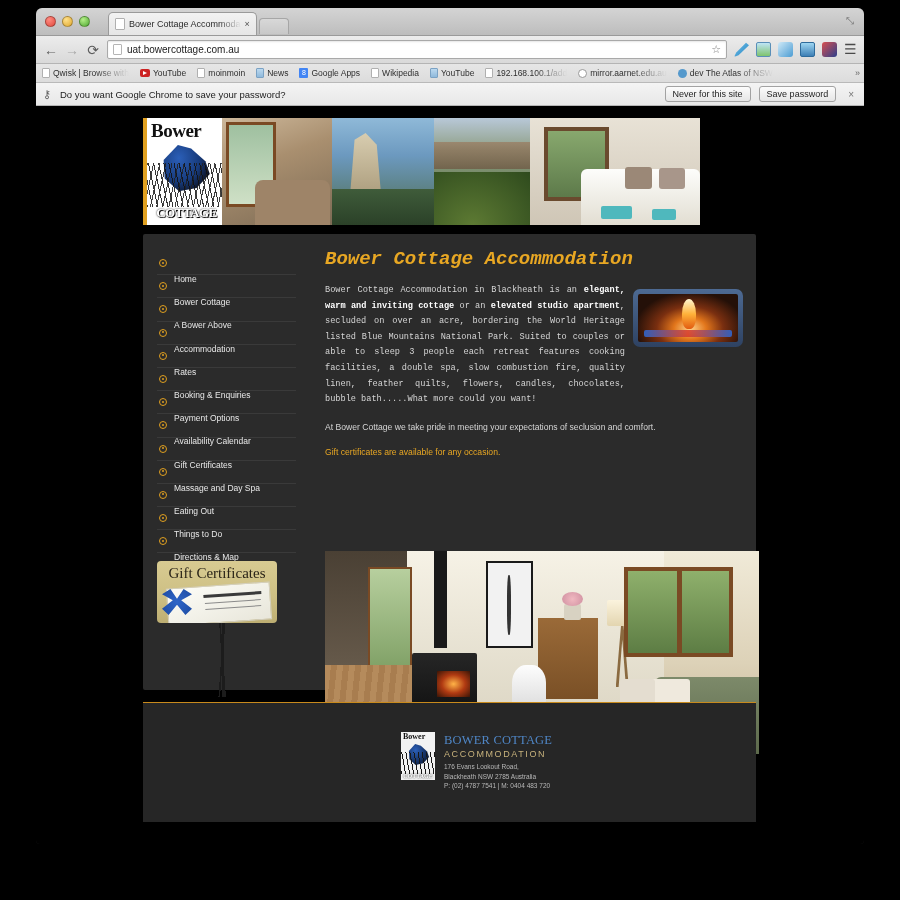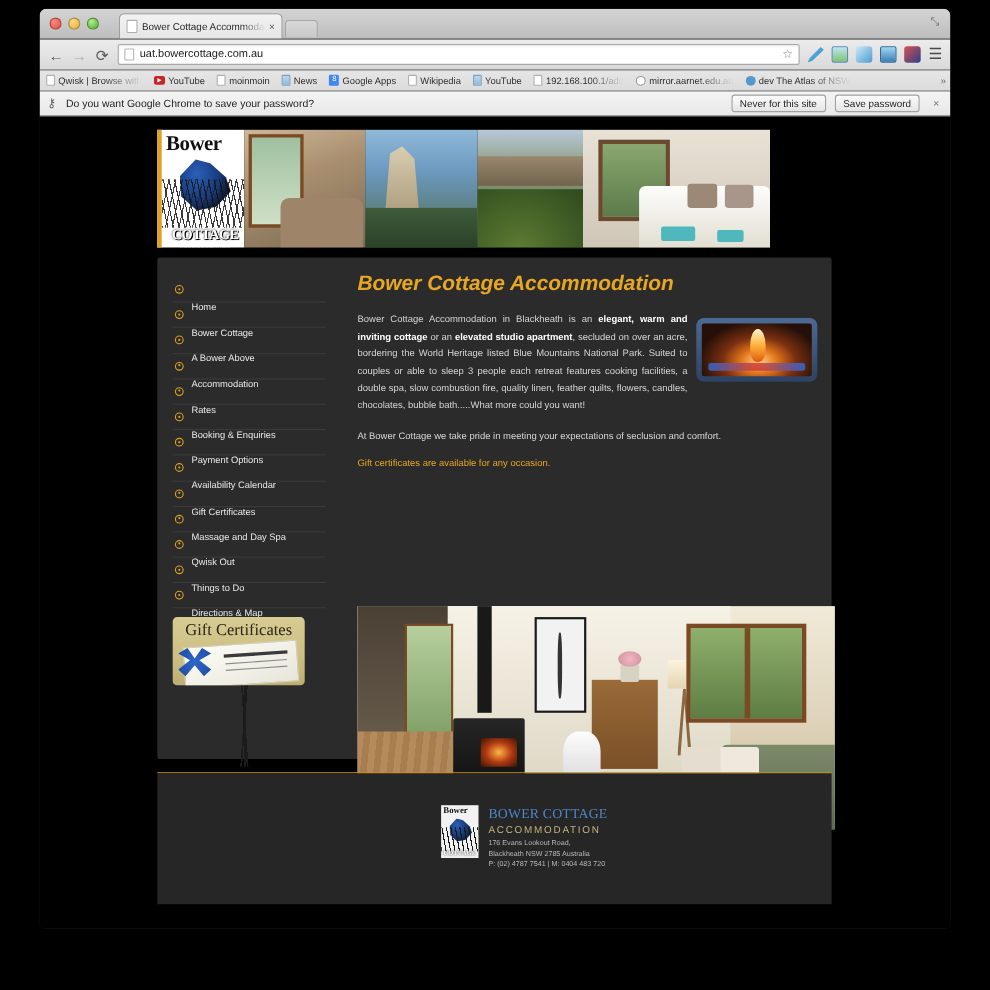--- a/index.html
+++ b/index.html
@@ -320,21 +320,21 @@
     clip-path: polygon(0 22%,36% 44%,0 74%,22% 96%,50% 60%,78% 96%,100% 74%,64% 44%,100% 22%,72% 4%,50% 38%,28% 4%);
   }
 
   
   .main-col {
     position: absolute;
     left: 182px; top: 14px;
     width: 418px;
   }
   .page-title {
-    font-family: Liberation Sans, sans-serif;
+    font-family: Liberation Mono, monospace;
     font-style: italic; font-weight: bold;
     font-size: 19px; color: #e8a723;
     margin-bottom: 13px;
   }
   .intro-wrap { position: relative; }
   .fireplace {
     position: absolute; right: 0; top: 6px;
     width: 110px; height: 58px;
     background: linear-gradient(#4d6a93,#2e4262);
     border-radius: 7px;
@@ -356,21 +356,21 @@
     content: ""; position: absolute; left: 6%; bottom: 10%;
     width: 88%; height: 16%;
     background: linear-gradient(90deg,#2d6ad8,#d83a2a,#2d6ad8);
     opacity: 0.85; border-radius: 2px;
   }
   p.body-text {
     font-size: 8.6px; line-height: 15.6px;
     color: #d5d5d5; margin-bottom: 12px;
     text-align: justify;
   }
-  p.body-text.indent { padding-right: 118px; }
+  p.body-text.indent { padding-right: 118px; font-family: Liberation Mono, monospace; }
   .body-text b { color: #ffffff; font-weight: bold; }
   .gift-note {
     font-size: 8.6px; font-weight: normal;
     color: #e8a723; margin-bottom: 12px;
   }
 
   
   .gallery {
     position: absolute;
     left: 182px; top: 317px;
@@ -640,21 +640,21 @@
         <div class="nav-item">
           <span class="nav-bullet"></span>
           <span class="nav-label">Gift Certificates</span>
         </div>
         <div class="nav-item">
           <span class="nav-bullet"></span>
           <span class="nav-label">Massage and Day Spa</span>
         </div>
         <div class="nav-item">
           <span class="nav-bullet"></span>
-          <span class="nav-label">Qwisk Out</span>
+          <span class="nav-label">Eating Out</span>
         </div>
         <div class="nav-item">
           <span class="nav-bullet"></span>
           <span class="nav-label">Things to Do</span>
         </div>
         <div class="nav-item">
           <span class="nav-bullet"></span>
           <span class="nav-label">Directions &amp; Map</span>
         </div>
       </nav>

